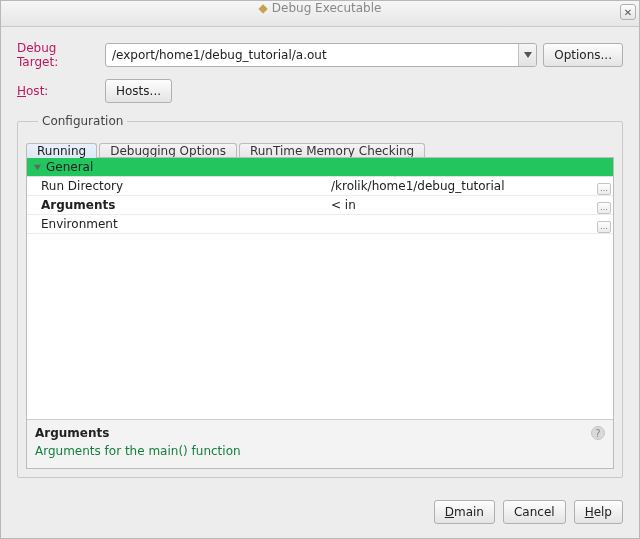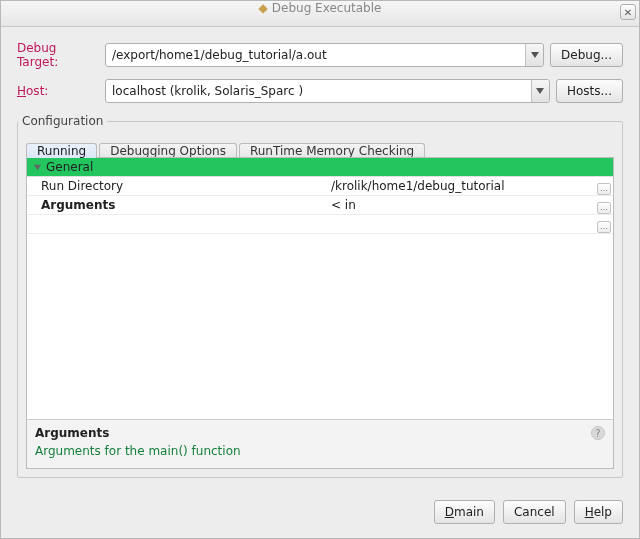--- a/index.html
+++ b/index.html
@@ -113,21 +113,21 @@
     border-radius: 2px;
     margin-top: 8px;
     padding: 10px 8px 8px 8px;
     flex: 1;
     display: flex;
     flex-direction: column;
   }
   .fieldset .legend {
     position: absolute;
     top: -8px;
-    left: 0;
+    left: 20px;
     background: #ededed;
     padding: 0 4px;
     color: #444;
     font-size: 12px;
   }
   
   .tabstrip {
     display: flex;
     align-items: flex-end;
     height: 26px;
@@ -261,34 +261,26 @@
       <div class="label">Debug Target:</div>
       <div class="combo">
         <div class="combo-text">/export/home1/debug_tutorial/a.out</div>
         <div class="combo-arrow">
           <svg viewBox="0 0 8 6">
               <path d="M0 0 L8 0 L4 6 Z" fill="#555"></path>
             </svg>
         </div>
       </div>
       <div class="btn">
-        <span>Debug...</span>
+        <span>Options...</span>
       </div>
     </div>
 
     <div class="form-row">
       <div class="label"><span class="mn">H</span><span>ost:</span></div>
-      <div class="combo">
-        <div class="combo-text">localhost (krolik, Solaris_Sparc )</div>
-        <div class="combo-arrow">
-          <svg viewBox="0 0 8 6">
-              <path d="M0 0 L8 0 L4 6 Z" fill="#555"></path>
-            </svg>
-        </div>
-      </div>
       <div class="btn">
         <span>Hosts...</span>
       </div>
     </div>
 
     <div class="fieldset">
       <div class="legend">Configuration</div>
 
       <div class="tabstrip">
         <div class="tab active"><span>Running</span></div>
@@ -315,20 +307,21 @@
 
         <div class="prop-row sel">
           <div class="pname bold">Arguments</div>
           <div class="pval">&lt; in</div>
           <div class="pbtn">
               <div class="dots">…</div>
             </div>
         </div>
 
         <div class="prop-row">
+          <div class="pname">Environment</div>
           <div class="pval"></div>
           <div class="pbtn">
               <div class="dots">…</div>
             </div>
         </div>
 
         <div class="prop-fill"></div>
 
         <div class="desc">
           <div class="help">?</div>

